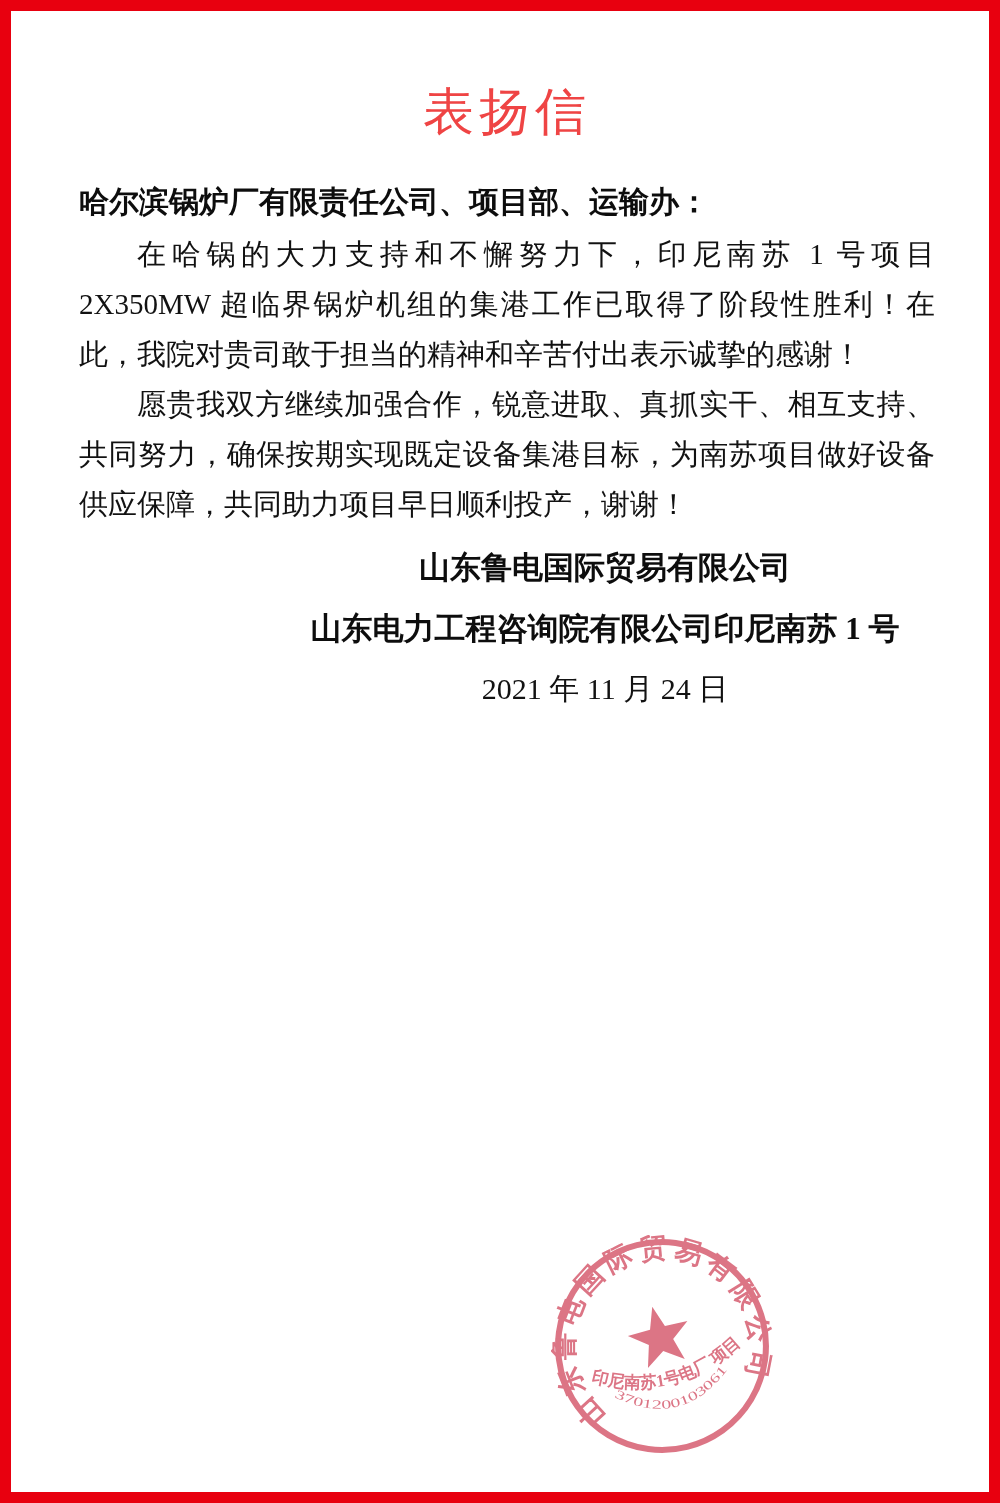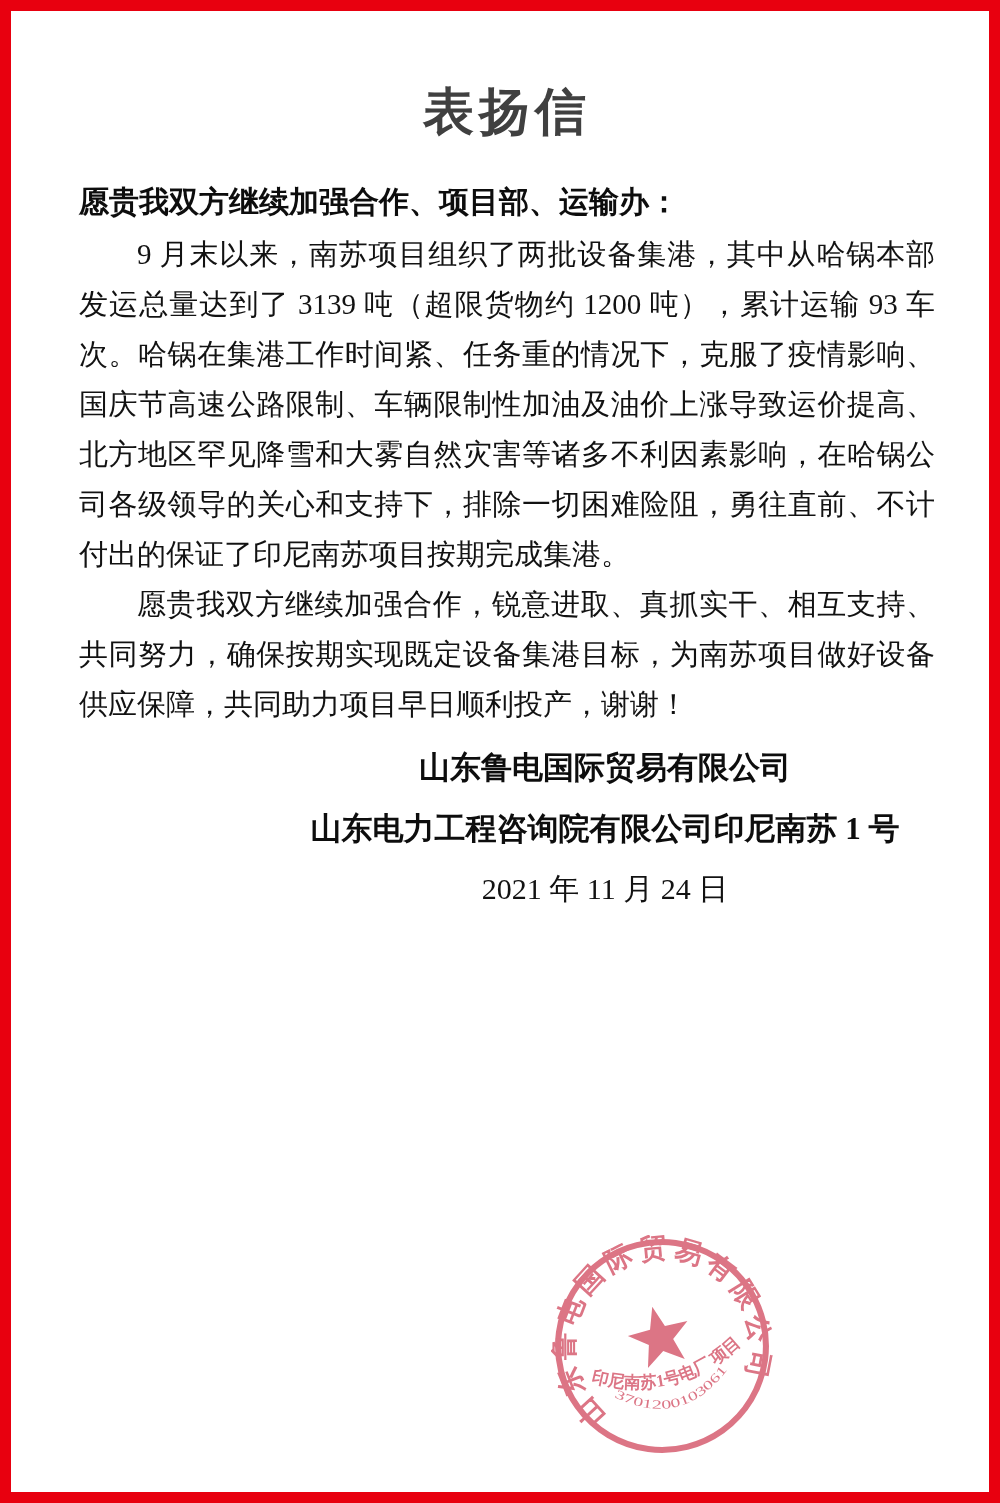--- a/index.html
+++ b/index.html
@@ -16,24 +16,24 @@
     border: 11px solid #e8000f;
     background: #ffffff;
     overflow: hidden;
     padding: 0 54px 0 68px;
     color: #111111;
   }
   .title {
     margin: 70px 0 0 0;
     text-align: center;
     font-size: 51px;
-    font-weight: bold;
+    font-weight: normal;
     letter-spacing: 5px;
     line-height: 1.25;
-    color: #404040;
+    color: #ef4444;
   }
   .salutation {
     margin-top: 34px;
     font-size: 30px;
     font-weight: bold;
     line-height: 46px;
     color: #0d0d0d;
   }
   .body-text p {
     margin: 0;
@@ -78,24 +78,24 @@
   }
   .stamp svg { width: 100%; height: 100%; }
 </style>
 </head>
 <body>
 
 <div class="page">
 
   <h1 class="title">表扬信</h1>
 
-  <div class="salutation">愿贵我双方继续加强合作、项目部、运输办：</div>
+  <div class="salutation">哈尔滨锅炉厂有限责任公司、项目部、运输办：</div>
 
   <div class="body-text">
-    <p>9 月末以来，南苏项目组织了两批设备集港，其中从哈锅本部发运总量达到了 3139 吨（超限货物约 1200 吨），累计运输 93 车次。哈锅在集港工作时间紧、任务重的情况下，克服了疫情影响、国庆节高速公路限制、车辆限制性加油及油价上涨导致运价提高、北方地区罕见降雪和大雾自然灾害等诸多不利因素影响，在哈锅公司各级领导的关心和支持下，排除一切困难险阻，勇往直前、不计付出的保证了印尼南苏项目按期完成集港。</p>
+    <p>在哈锅的大力支持和不懈努力下，印尼南苏 1 号项目 2X350MW 超临界锅炉机组的集港工作已取得了阶段性胜利！在此，我院对贵司敢于担当的精神和辛苦付出表示诚挚的感谢！</p>
     <p>愿贵我双方继续加强合作，锐意进取、真抓实干、相互支持、共同努力，确保按期实现既定设备集港目标，为南苏项目做好设备供应保障，共同助力项目早日顺利投产，谢谢！</p>
   </div>
 
   <div class="sig-block">
     <div class="sig-line">山东鲁电国际贸易有限公司</div>
     <div class="sig-line">山东电力工程咨询院有限公司印尼南苏 1 号</div>
     <div class="sig-date">2021 年 11 月 24 日</div>
   </div>
 
   <div class="stamp">

